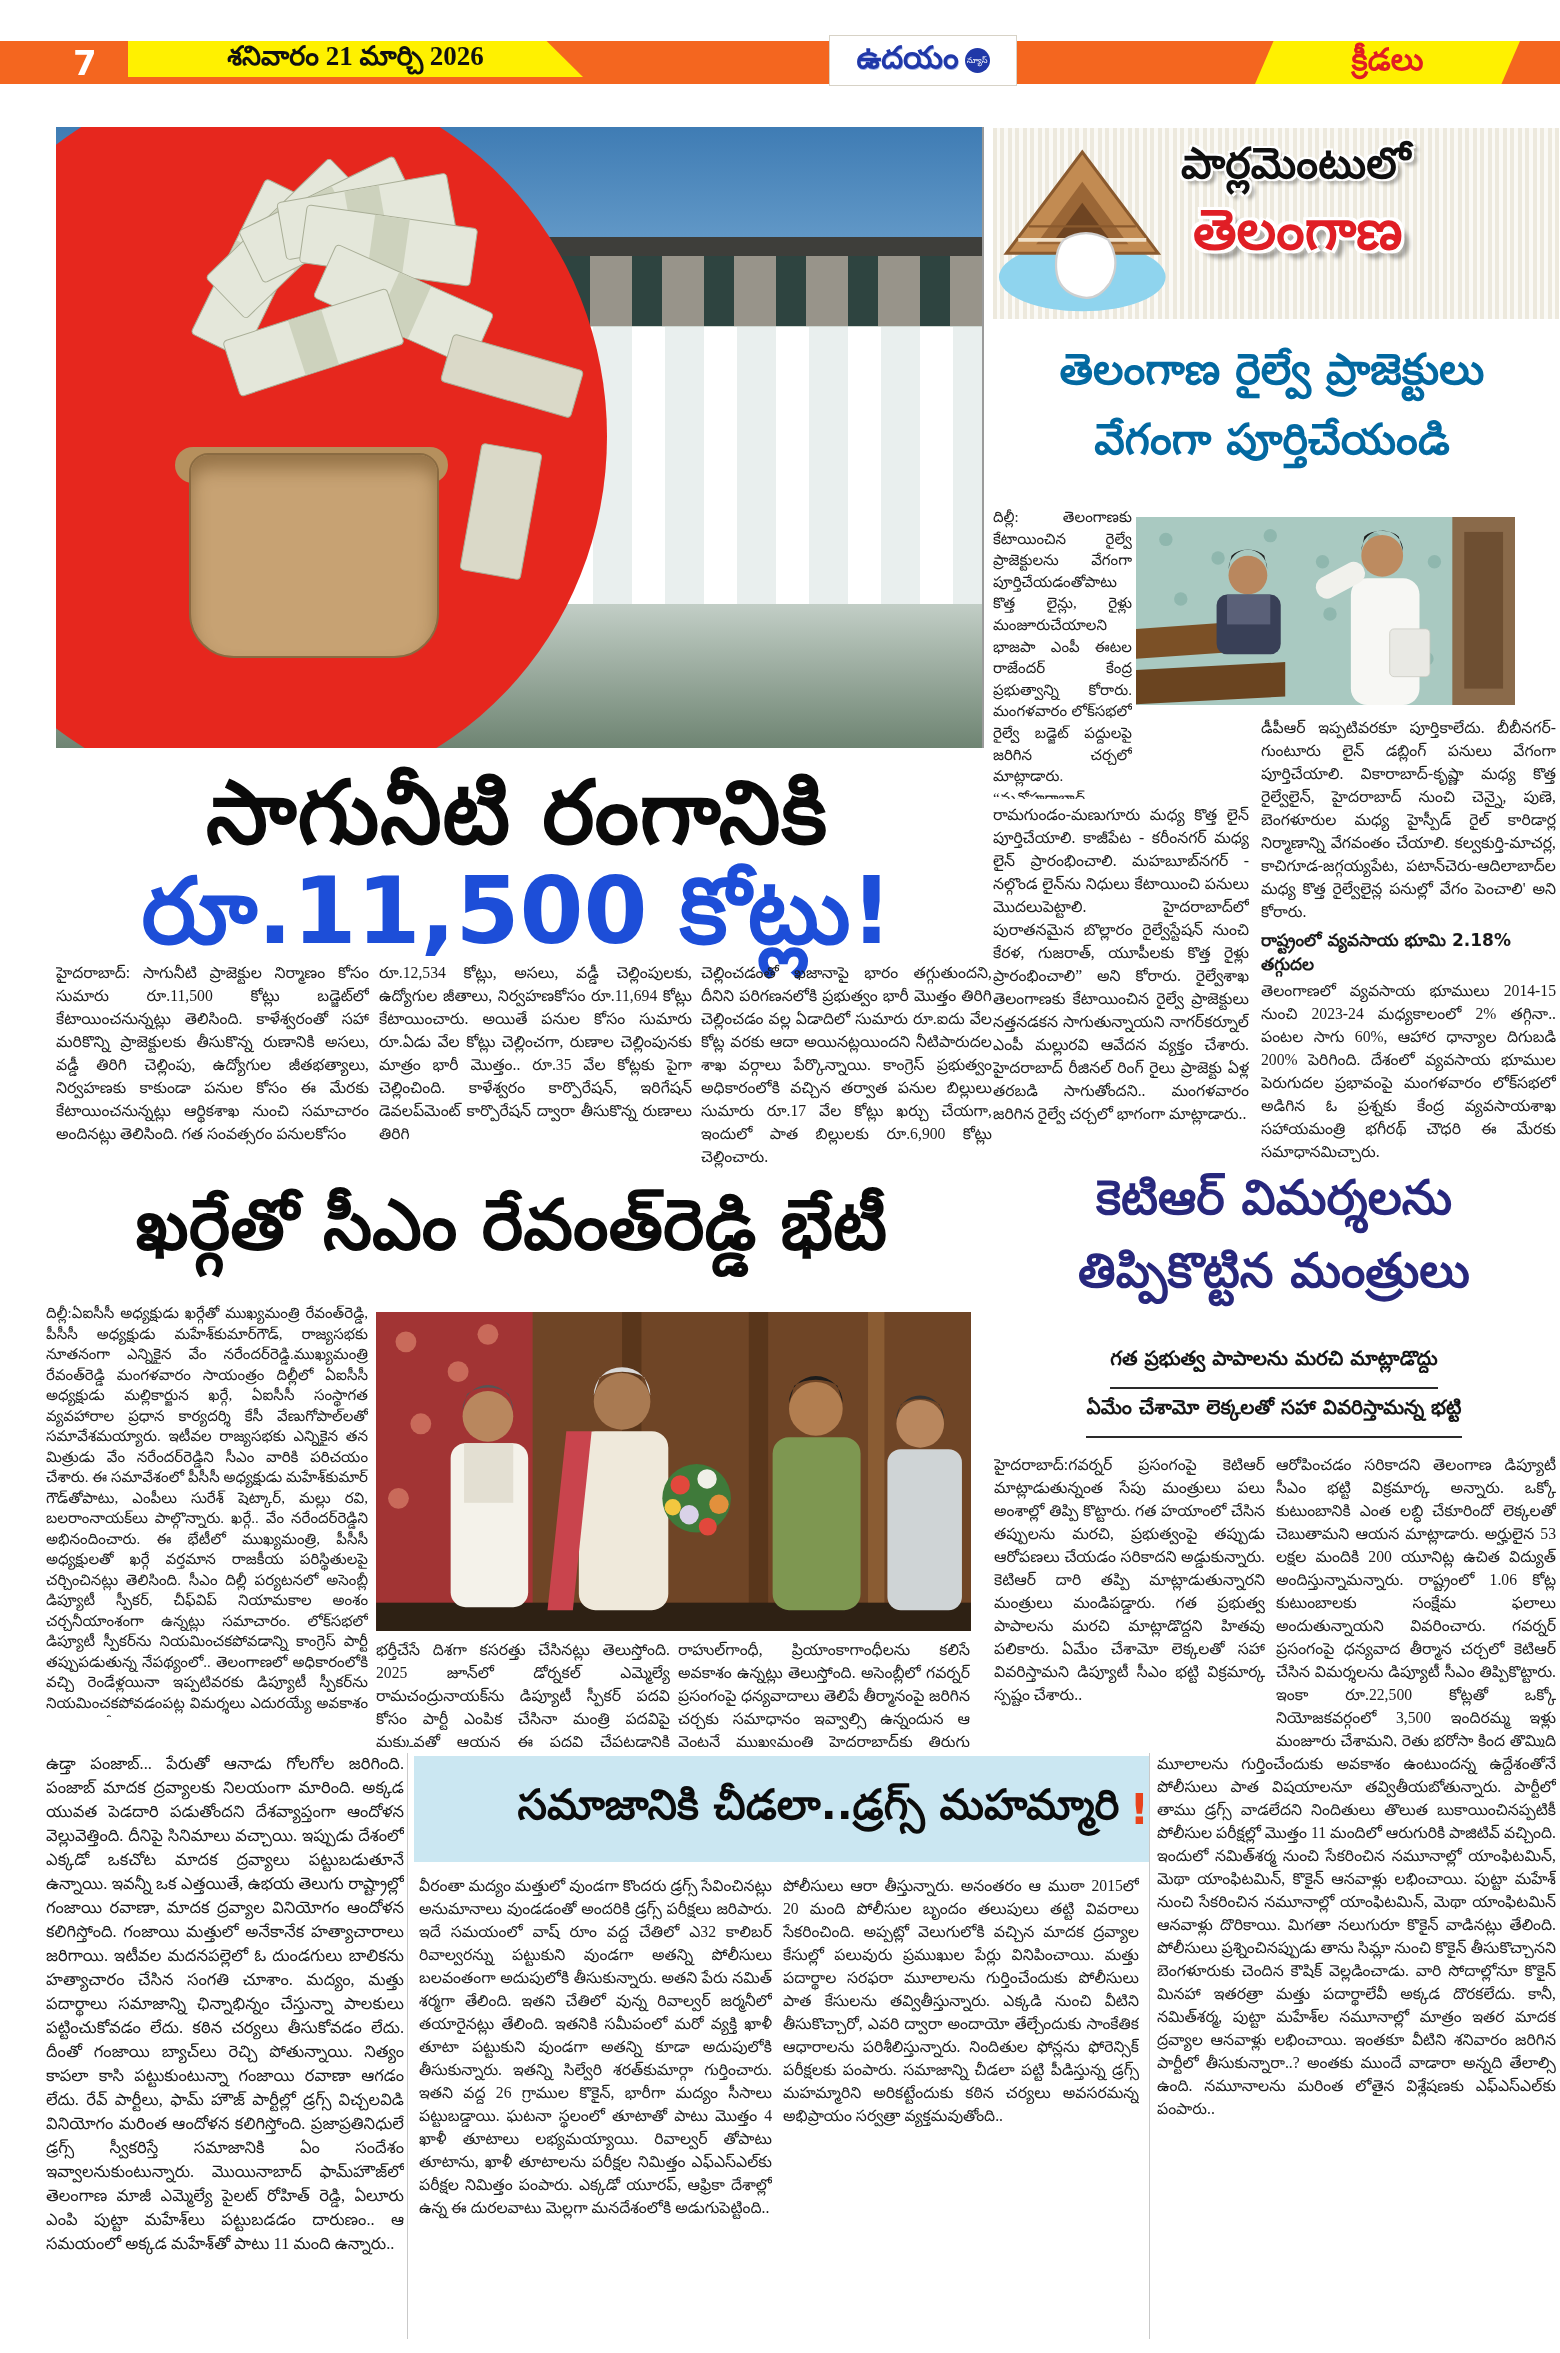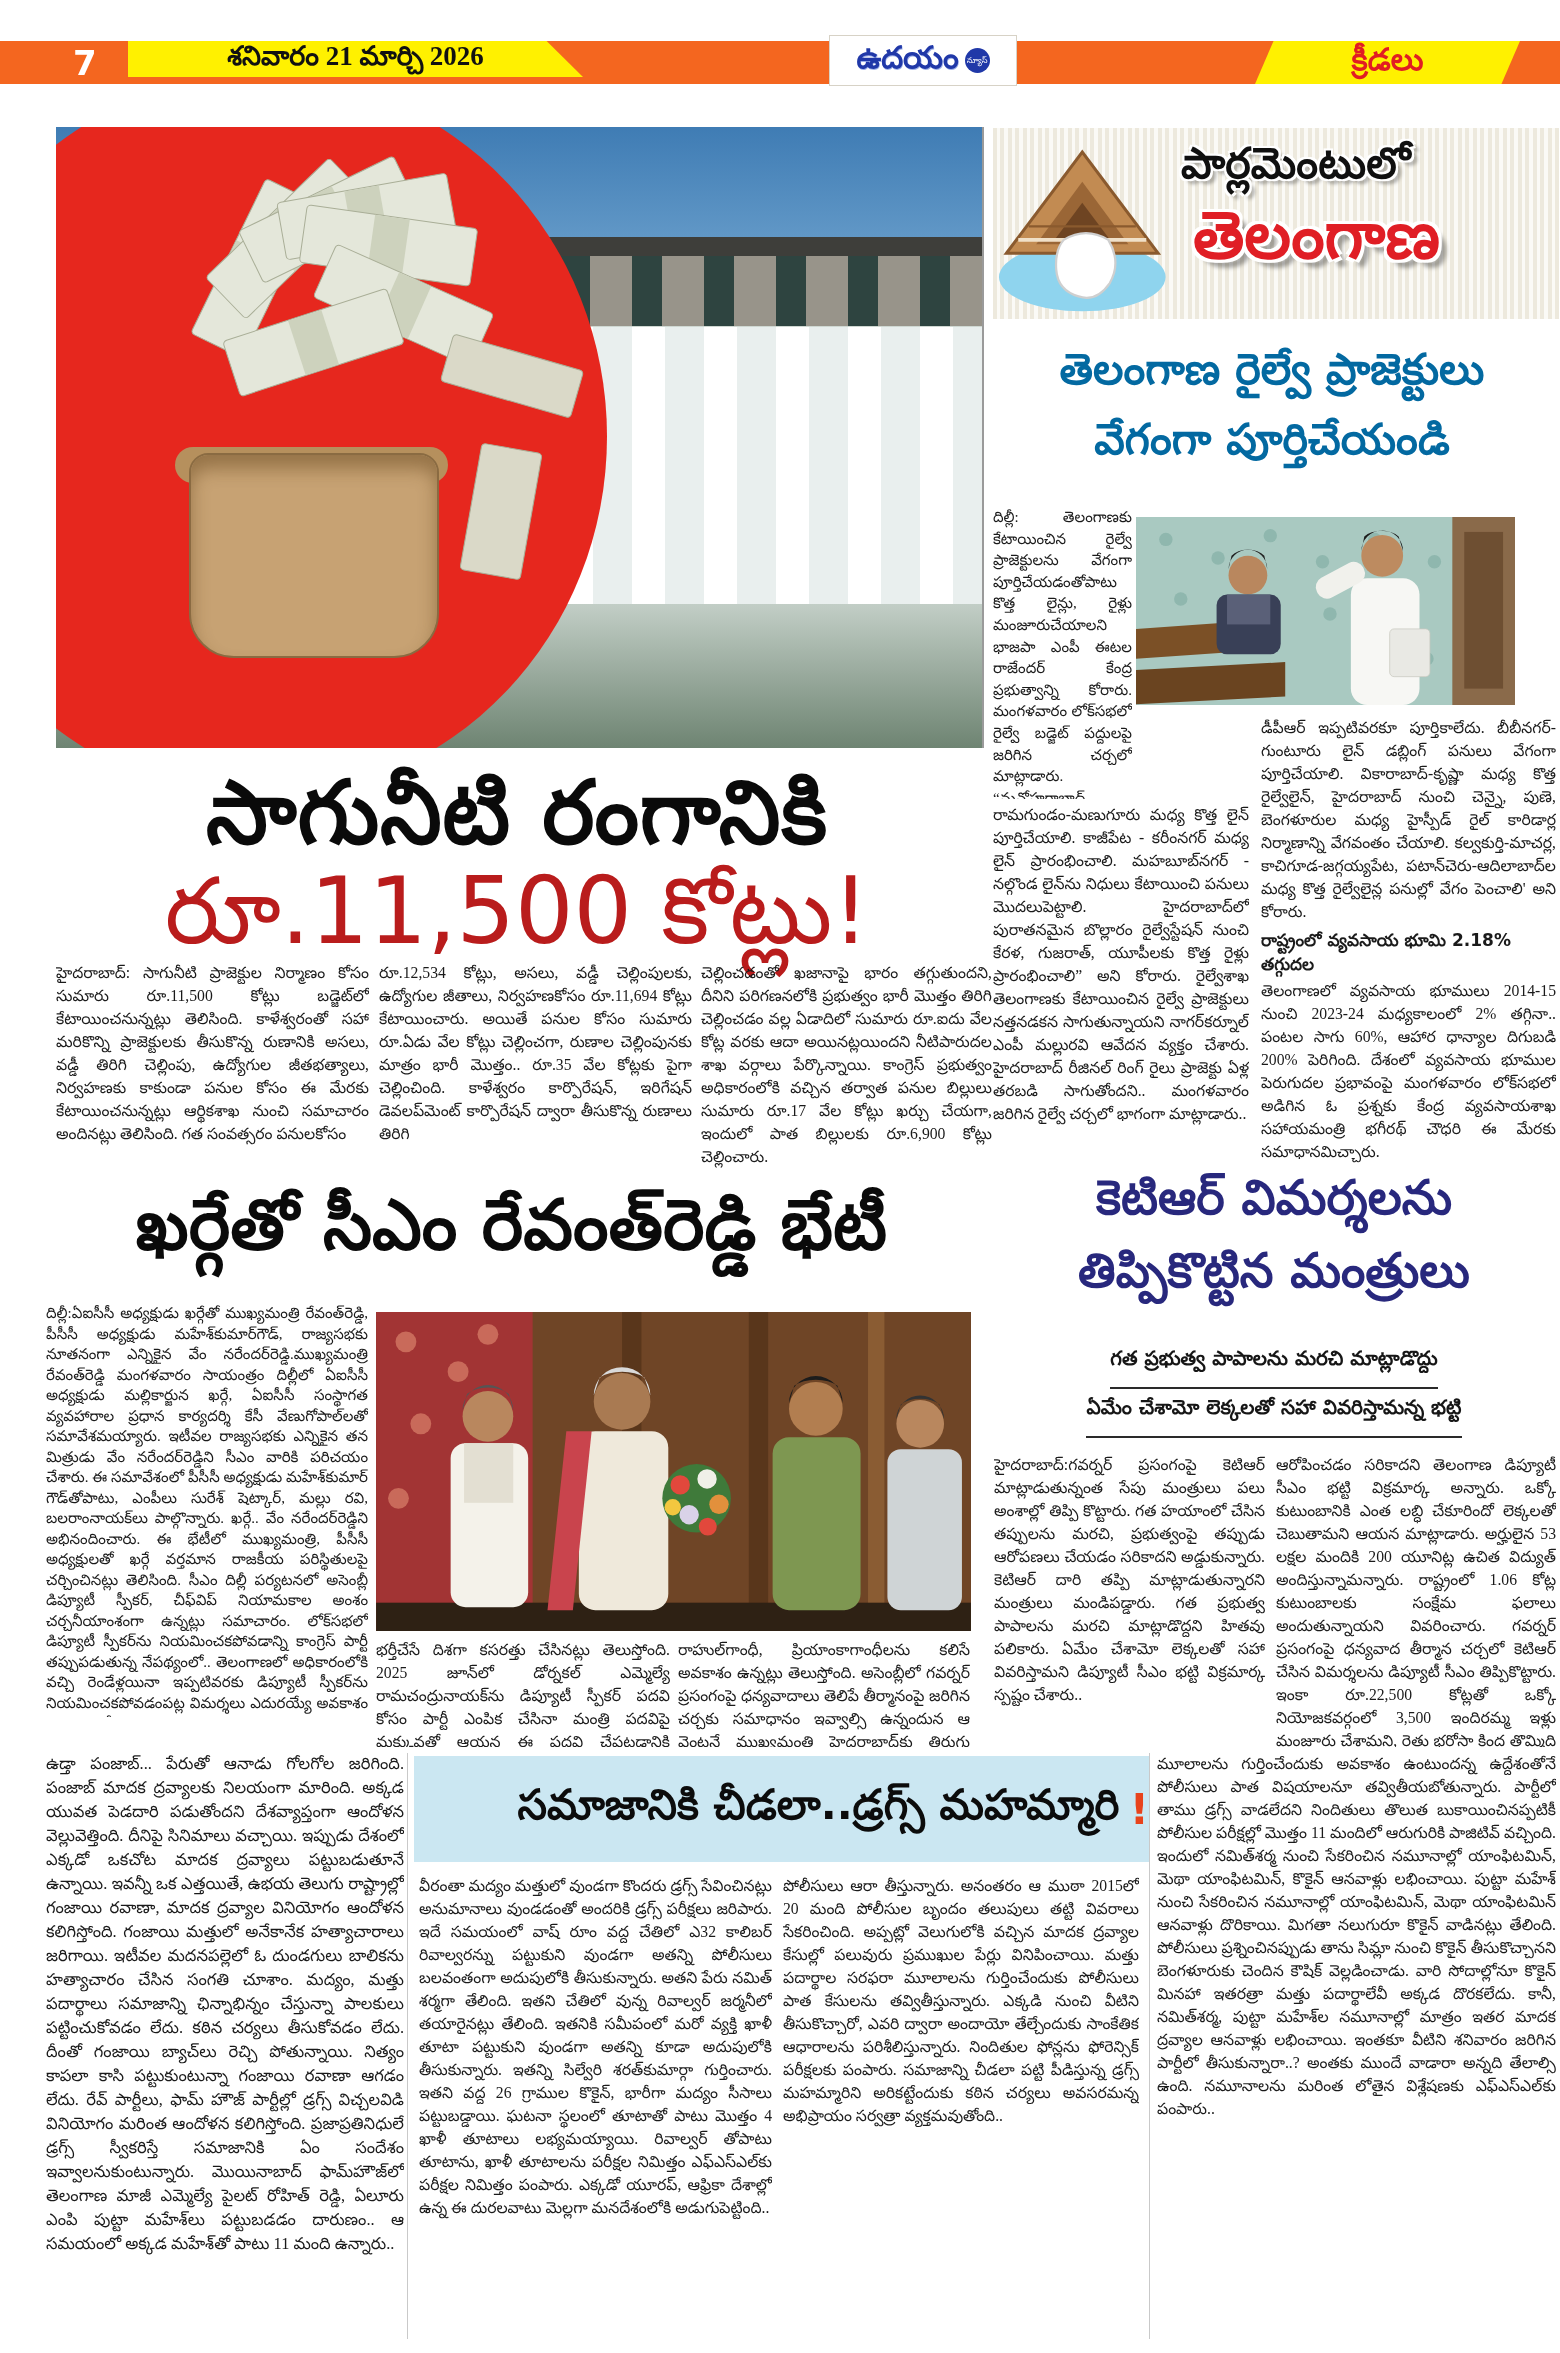--- a/index.html
+++ b/index.html
@@ -42,30 +42,30 @@
   .note::after{content:"";position:absolute;left:40%;top:0;width:20%;height:100%;background:#cdd2bd;}
   .fly-note{position:absolute;width:134px;height:48px;background:#dad9c8;border:1.5px solid #a9ae97;border-radius:4.5px;}
 
   
   .masthead{left:993px;top:128px;width:566px;height:191px;overflow:hidden;
             background:repeating-linear-gradient(90deg,#ede9dd 0 3.7px,#fbfaf6 3.7px 7.5px);}
   .mh-line1{position:absolute;left:188px;top:10.4px;font-family:"DejaVu Sans",sans-serif;font-weight:900;
             font-size:43px;color:#101010;
             text-shadow:-2.2px -2.2px 0 #fff,2.2px -2.2px 0 #fff,-2.2px 2.2px 0 #fff,2.2px 2.2px 0 #fff,5.2px 5.2px 3.7px rgba(0,0,0,.3);}
   .mh-line2{position:absolute;left:200px;top:69px;font-family:"DejaVu Sans",sans-serif;font-weight:900;
-            font-size:66px;color:#e01e25;
+            font-size:56px;color:#e01e25;
             text-shadow:-3px -3px 0 #fff,3px -3px 0 #fff,-3px 3px 0 #fff,3px 3px 0 #fff,7.5px 7.5px 4.5px rgba(0,0,0,.35);}
 
   
   .rail-headline{left:996px;top:334px;width:552px;text-align:center;font-family:"DejaVu Sans",sans-serif;
                  font-weight:800;font-size:43px;line-height:70px;color:#0369a1;}
   .irr-black{left:52px;top:766px;width:930px;text-align:center;font-family:"DejaVu Sans",sans-serif;
              font-weight:900;font-size:88px;line-height:94px;color:#0a0a0a;letter-spacing:0.7px;}
   .irr-red{left:52px;top:863px;width:930px;text-align:center;font-family:"DejaVu Sans",sans-serif;
-           font-weight:400;font-size:92px;line-height:98px;color:#b91c1c;}
+           font-weight:700;font-size:92px;line-height:98px;color:#1d4ed8;}
   .kharge-headline{left:45px;top:1169px;width:933px;text-align:center;font-family:"DejaVu Sans",sans-serif;
                    font-weight:900;font-size:70px;line-height:112px;color:#0a0a0a;}
   .ktr-headline{left:991px;top:1161px;width:566px;text-align:center;font-family:"DejaVu Sans",sans-serif;
                 font-weight:900;font-size:48px;line-height:73px;color:#28287d;}
   .ktr-sub{left:991px;width:566px;text-align:center;}
   .ktr-sub span{display:inline-block;font-family:"DejaVu Sans",sans-serif;font-weight:800;font-size:20px;
                 color:#161616;border-bottom:2.2px solid #2a2a2a;padding-bottom:12px;}
   .drugs-bar{left:414px;top:1756px;width:735px;height:106px;background:#cbe7f2;display:flex;
              align-items:center;justify-content:flex-end;}
   .drugs-bar .t{font-family:"DejaVu Sans",sans-serif;font-weight:900;font-size:42px;color:#0c0c0c;}

